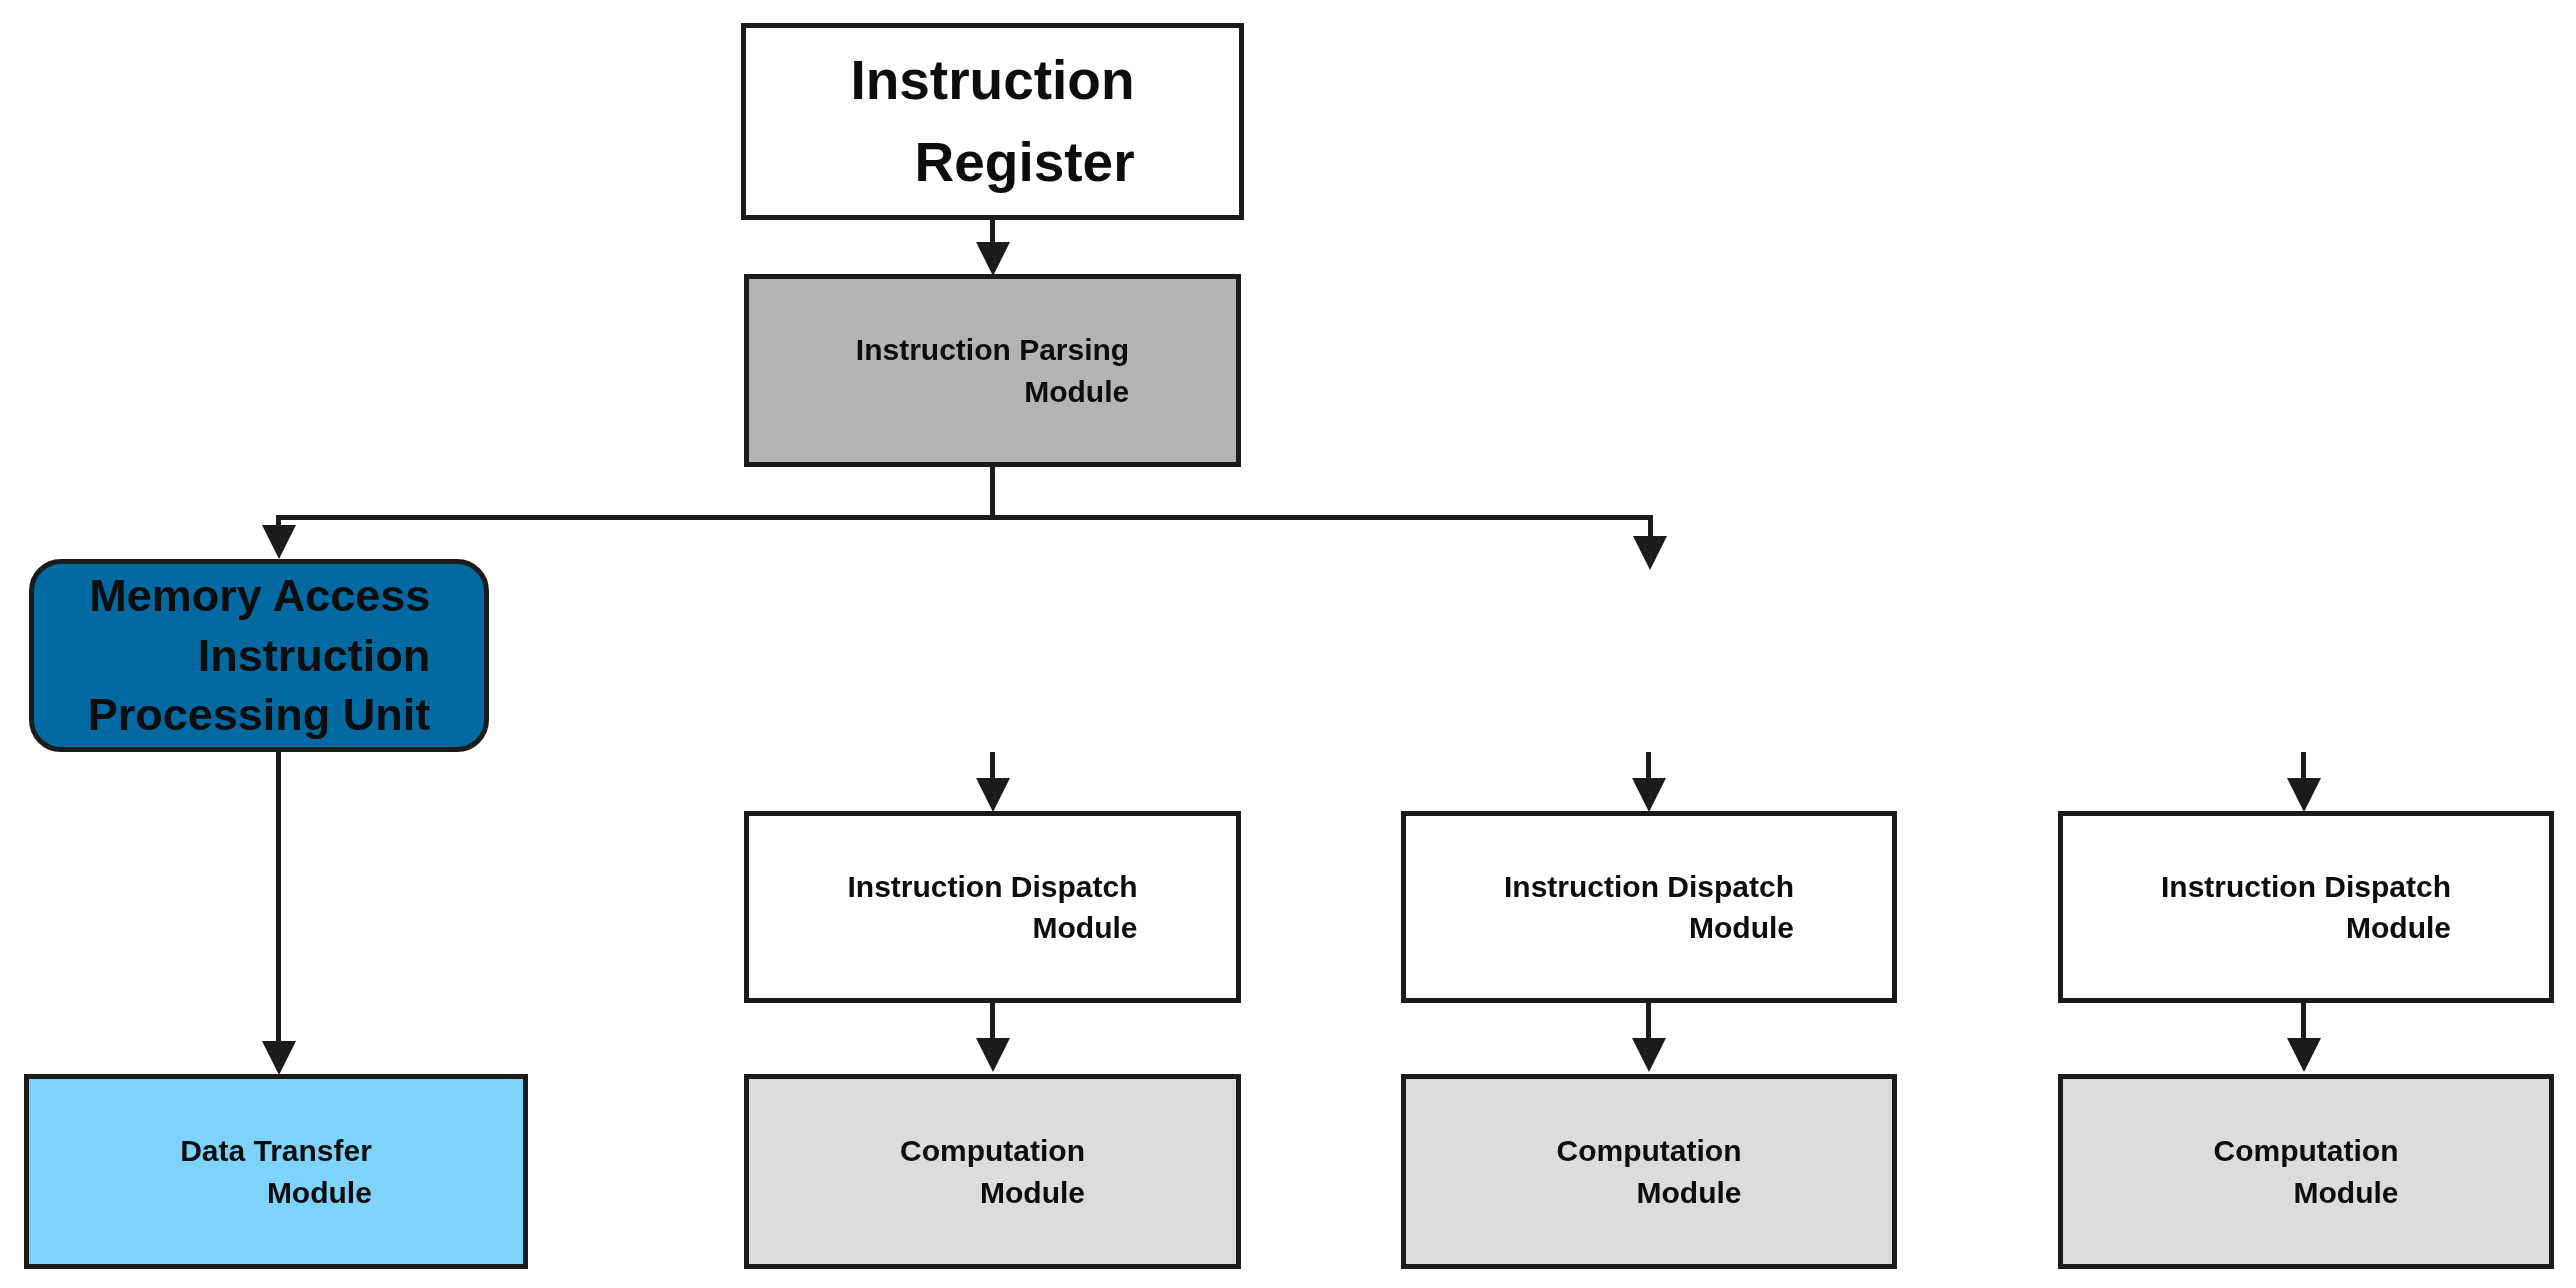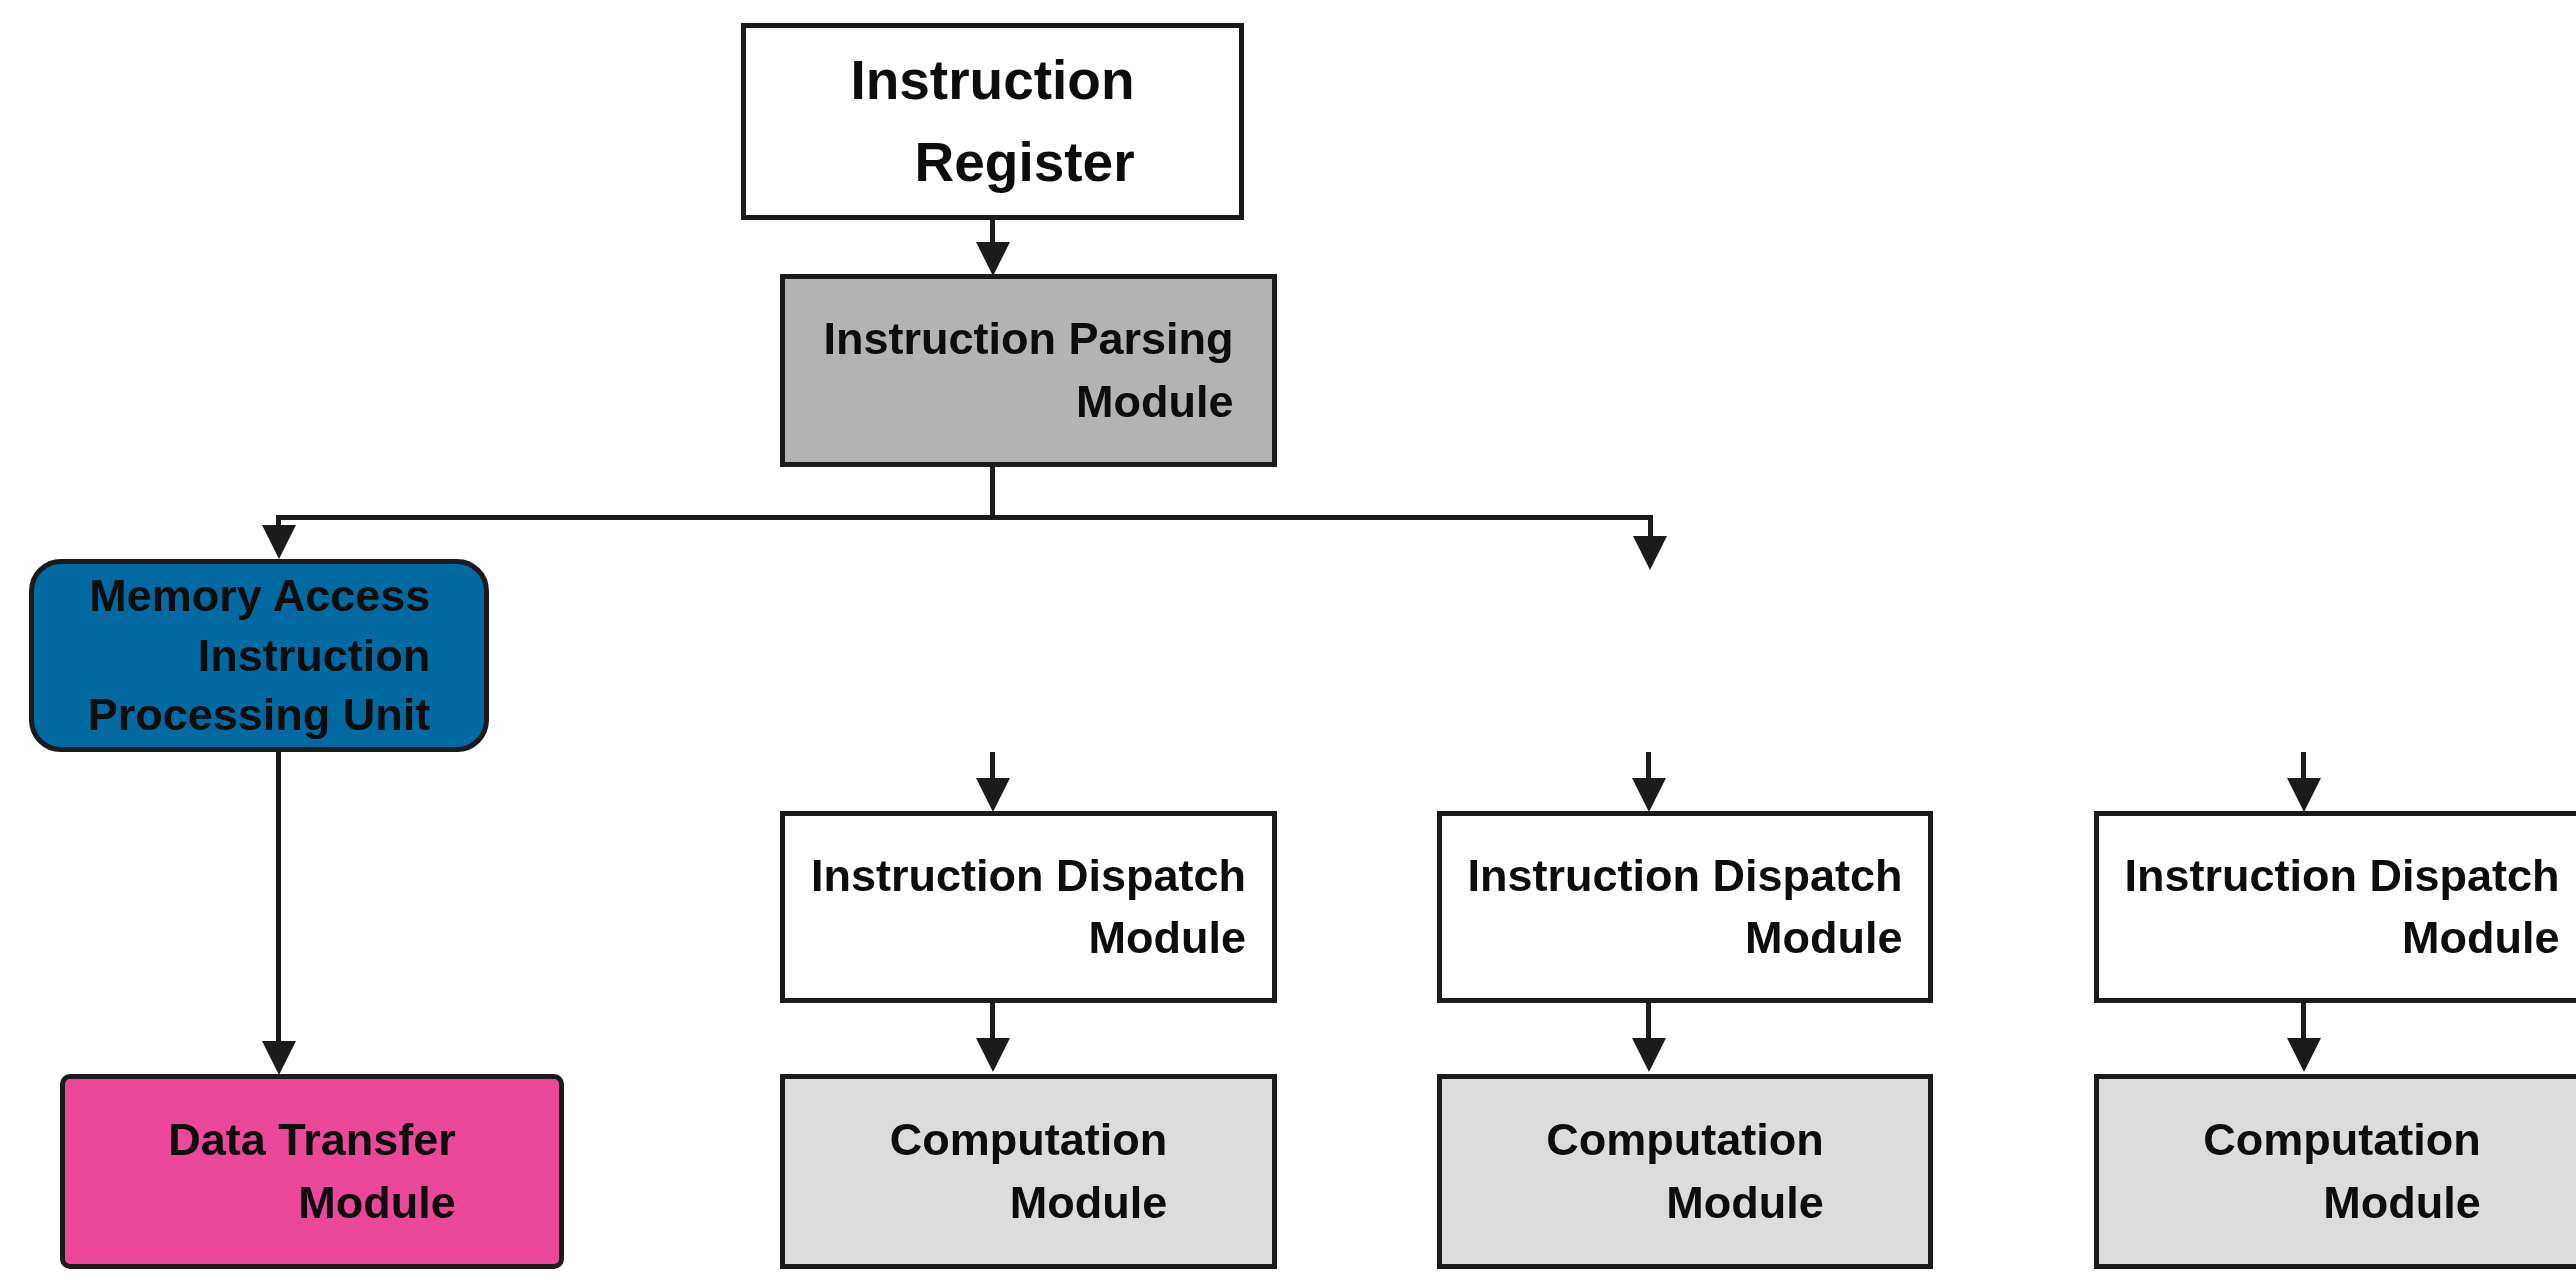--- a/index.html
+++ b/index.html
@@ -18,21 +18,21 @@
     display:flex;
     align-items:center;
     justify-content:center;
     text-align:right;
     font-weight:bold;
     color:#0d0d0d;
     white-space:pre-line;
     line-height:1.38;
   }
   .fs-lg{font-size:55px;line-height:1.5;}
-  .fs-md{font-size:45px;margin-left:36px;}
+  .fs-md{font-size:30px;}
   .fs-md3{font-size:45px;line-height:1.32;}
   .line{
     position:absolute;
     background:#1b1b1b;
   }
   .arrowhead{
     position:absolute;
     width:0;height:0;
     border-left:17px solid transparent;
     border-right:17px solid transparent;
@@ -90,21 +90,21 @@
 
   <div class="line" style="left:990px;top:1003px;width:4.8px;height:39px;"></div>
   <div class="arrowhead" style="left:976px;top:1038px;"></div>
 
   <div class="line" style="left:1646px;top:1003px;width:4.8px;height:39px;"></div>
   <div class="arrowhead" style="left:1632px;top:1038px;"></div>
 
   <div class="line" style="left:2301px;top:1003px;width:4.8px;height:39px;"></div>
   <div class="arrowhead" style="left:2287px;top:1038px;"></div>
 
-  <div class="node fs-md" style="left: 24px; top: 1074px; width: 504px; height: 195px; background: #ec4899; border-radius: 10px;">Data Transfer
+  <div class="node fs-md" style="left: 24px; top: 1074px; width: 504px; height: 195px; background: #7dd3fc;">Data Transfer
 Module</div>
 
   <div class="node fs-md" style="left: 744px; top: 1074px; width: 497px; height: 195px; background: rgb(220, 220, 220);">Computation
 Module</div>
 
   <div class="node fs-md" style="left: 1401px; top: 1074px; width: 496px; height: 195px; background: rgb(220, 220, 220);">Computation
 Module</div>
 
   <div class="node fs-md" style="left: 2058px; top: 1074px; width: 496px; height: 195px; background: rgb(220, 220, 220);">Computation
 Module</div>

